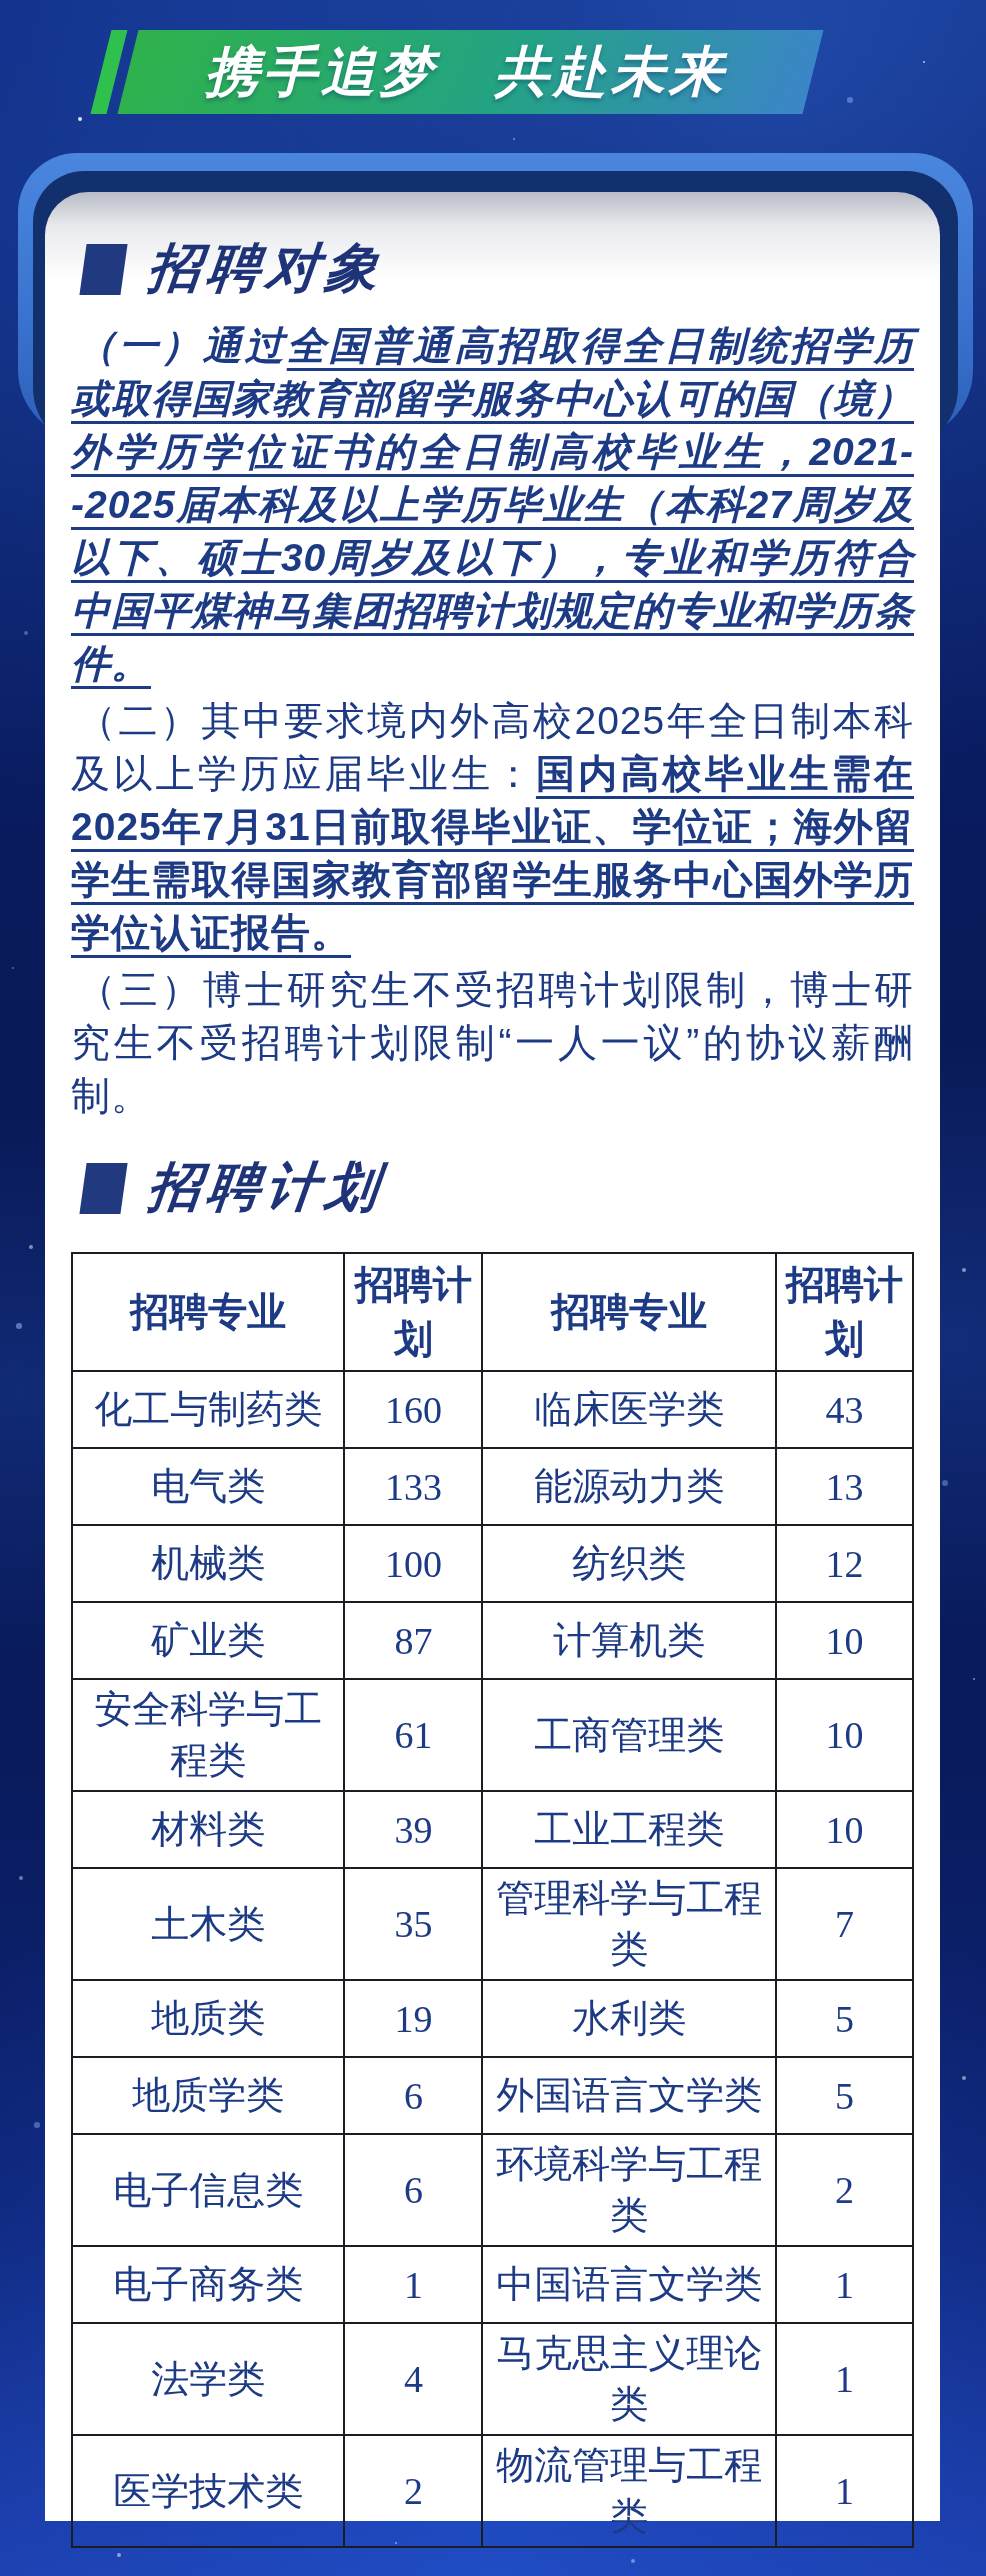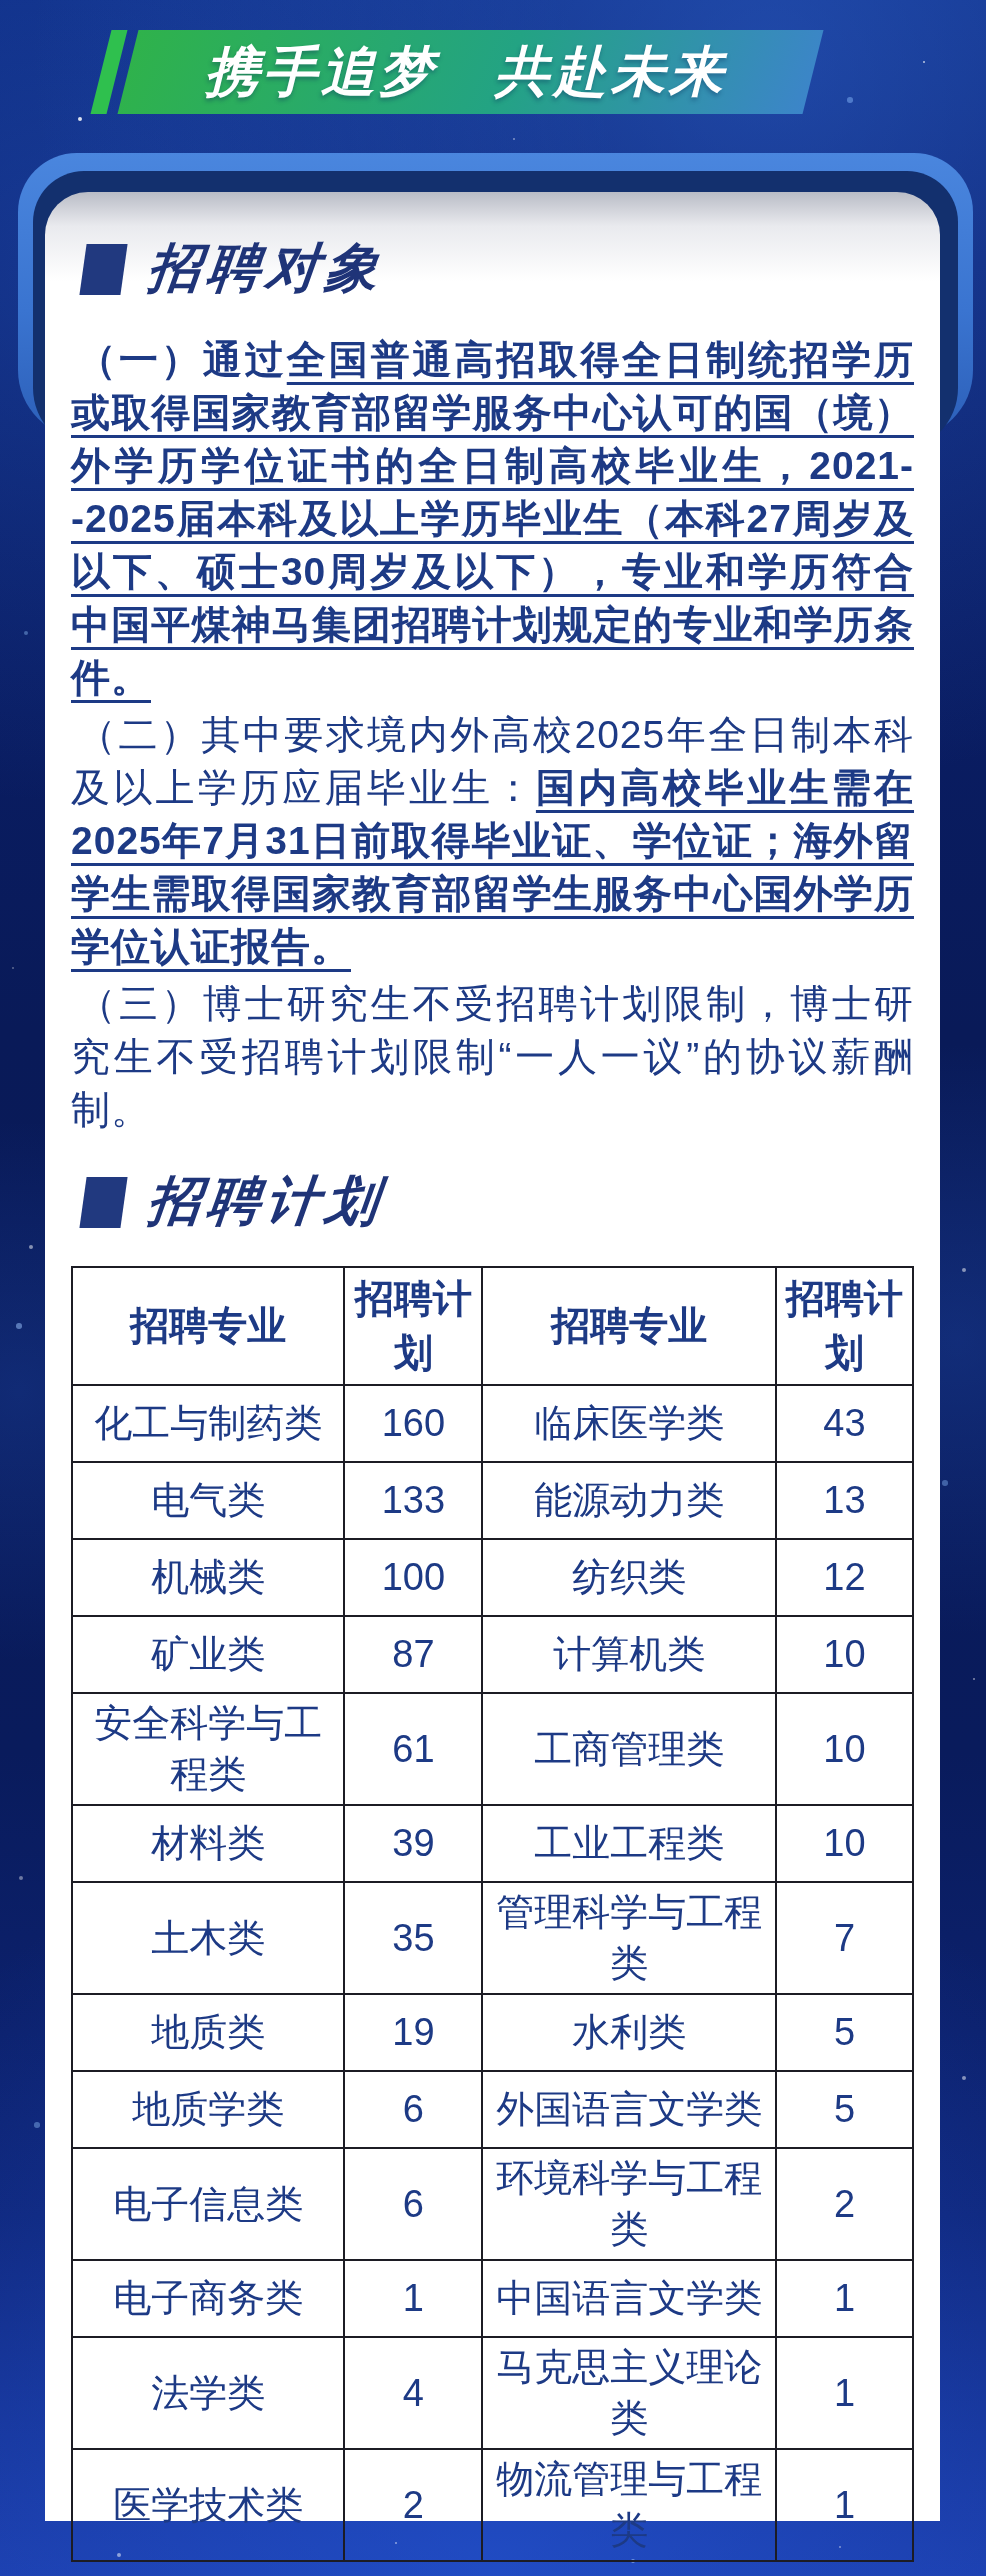--- a/index.html
+++ b/index.html
@@ -78,41 +78,41 @@
   }
   .section-title .st-text {
     font-size:53px; font-weight:bold; font-style:italic; color:#1f3478;
     transform:skewX(-6deg); letter-spacing:6px;
   }
   
   .para {
     font-size:39px; line-height:53px; color:#1d3a85;
     text-align:justify; text-indent:6px; letter-spacing:1px;
   }
-  .para.first { margin-top:28px; }
+  .para.first { margin-top:14px;font-style:italic; }
   .para + .para { margin-top:4px; }
   .bold { font-weight:bold; }
   .u {
     text-decoration:underline;
     text-decoration-thickness:3px;
     text-underline-offset:9px;
     text-decoration-color:#1d3a85;
   }
   .mt-title2 { margin-top:30px; }
   
   table.plan {
     width:100%; margin-top:28px; border-collapse:collapse;
     table-layout:fixed;
   }
   table.plan th, table.plan td {
     border:2px solid #1c1c24; text-align:center; vertical-align:middle;
     color:#1d3a85; font-size:38px; padding:4px 6px;
   }
   table.plan th { height:109px; font-weight:bold; font-size:39px; }
-  table.plan td { height:77px; }
+  table.plan td { height:77px;font-family:Liberation Serif, serif; }
   col.c-major1 { width:32.4%; } col.c-count1 { width:16.4%; }
   col.c-major2 { width:34.9%; } col.c-count2 { width:16.3%; }
 </style>
 </head>
 <body>
 
 <div class="page">
   <div class="stars"></div>
 
   <div class="banner-accent"></div>

